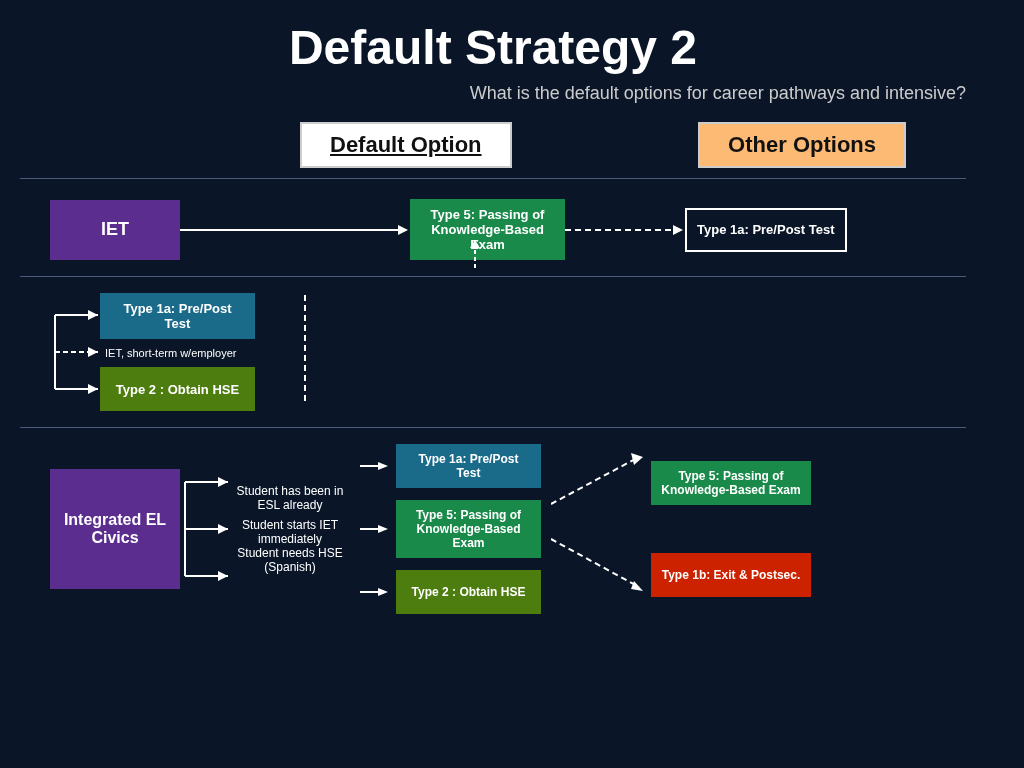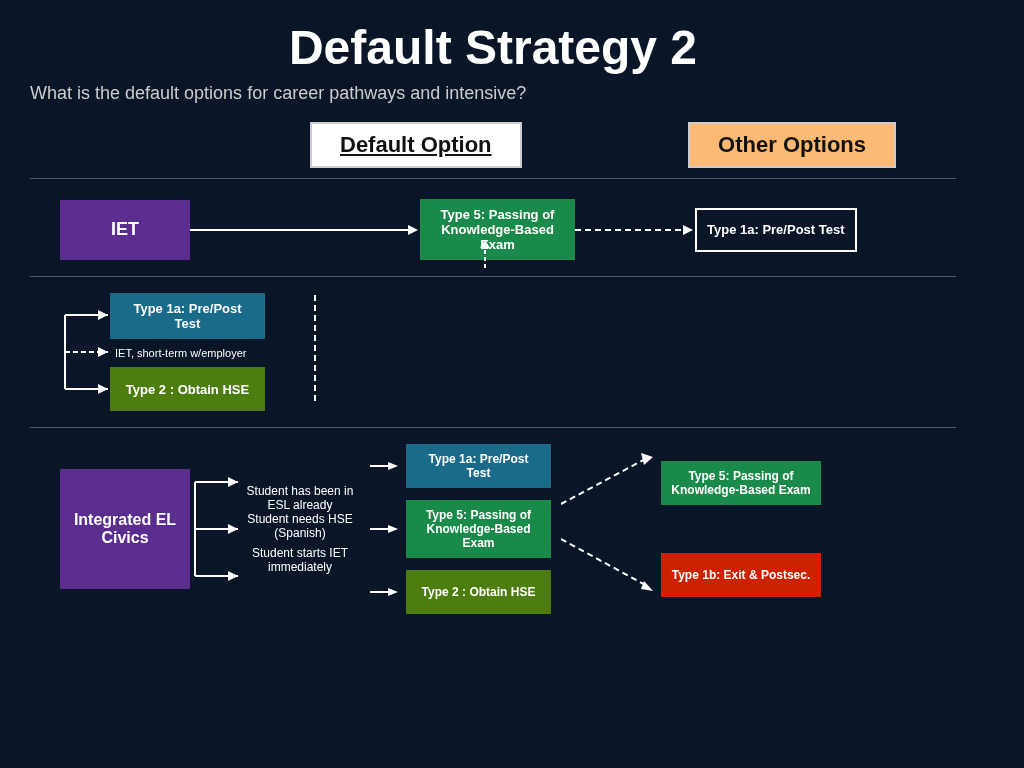--- a/index.html
+++ b/index.html
@@ -10,33 +10,33 @@
       width: 1024px;
       height: 768px;
       overflow: hidden;
       position: relative;
     }
 
     .page-container {
       width: 986px;
       height: 768px;
       position: relative;
-      padding: 20px 30px;
+      padding: 20px 20px;
     }
 
     .main-title {
       text-align: center;
       font-size: 48px;
       font-weight: bold;
       color: white;
       margin-bottom: 8px;
     }
 
     .subtitle {
-      text-align: left;
+      text-align: right;
       font-size: 18px;
       color: #ccc;
       margin-bottom: 18px;
     }
 
     
     .header-labels {
       display: flex;
       justify-content: space-between;
       align-items: center;
@@ -266,22 +266,22 @@
       <line x1="5" y1="65" x2="48" y2="65" stroke="white" stroke-width="2"></line>
       <polygon points="38,60 48,65 38,70" fill="white"></polygon>
 
       <line x1="5" y1="65" x2="5" y2="112" stroke="white" stroke-width="2"></line>
       <line x1="5" y1="112" x2="48" y2="112" stroke="white" stroke-width="2"></line>
       <polygon points="38,107 48,112 38,117" fill="white"></polygon>
     </svg>
 
     <div style="display:flex; flex-direction:column; gap:0; margin-right:10px;">
       <div class="branch-text" style="width:120px; text-align:center; font-size:12px;">Student has been in ESL already</div>
+      <div class="branch-text" style="width:120px; text-align:center; font-size:12px; margin-top:6px;">Student starts IET immediately</div>
       <div class="branch-text" style="width:120px; text-align:center; font-size:12px;">Student needs HSE (Spanish)</div>
-      <div class="branch-text" style="width:120px; text-align:center; font-size:12px; margin-top:6px;">Student starts IET immediately</div>
     </div>
 
     <div style="display:flex; flex-direction:column; gap:12px; align-items:flex-start;">
 
       <div style="display:flex; align-items:center; gap:6px;">
         <svg width="30" height="14">
             <line x1="0" y1="7" x2="18" y2="7" stroke="white" stroke-width="2"></line>
             <polygon points="18,3 28,7 18,11" fill="white"></polygon>
           </svg>
         <div class="box-teal" style="width:145px; font-size:12px;">Type 1a: Pre/Post Test</div>

